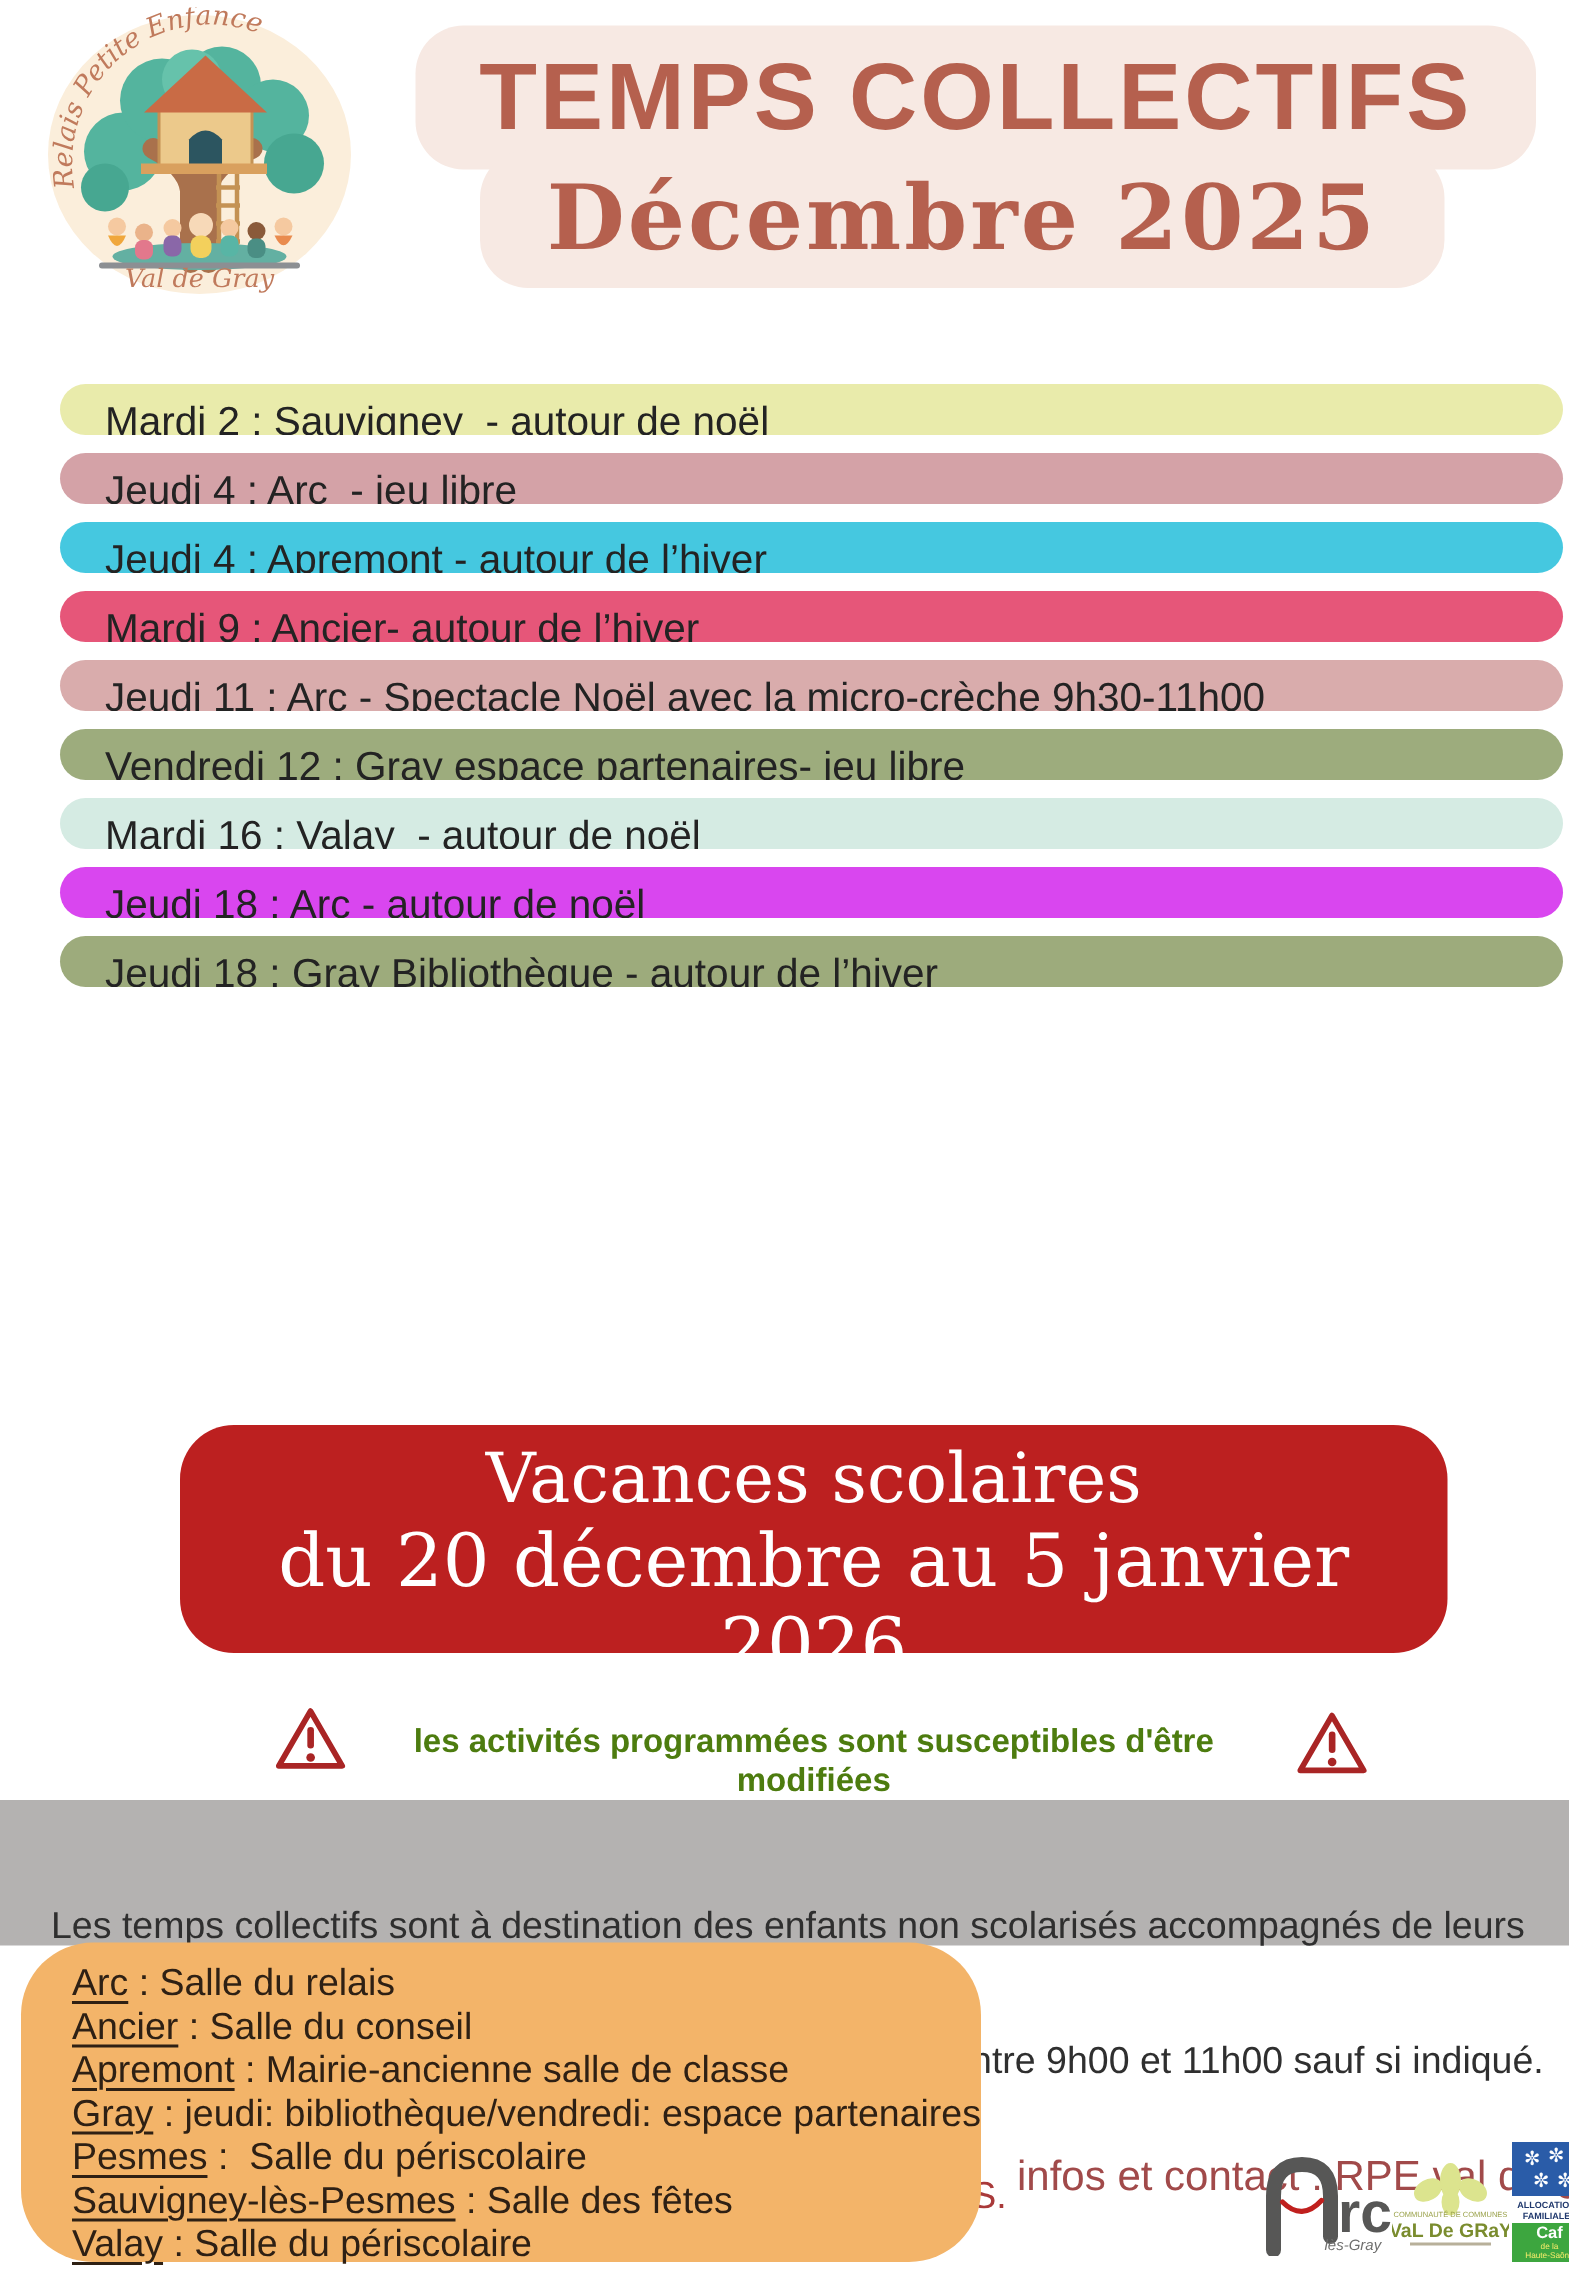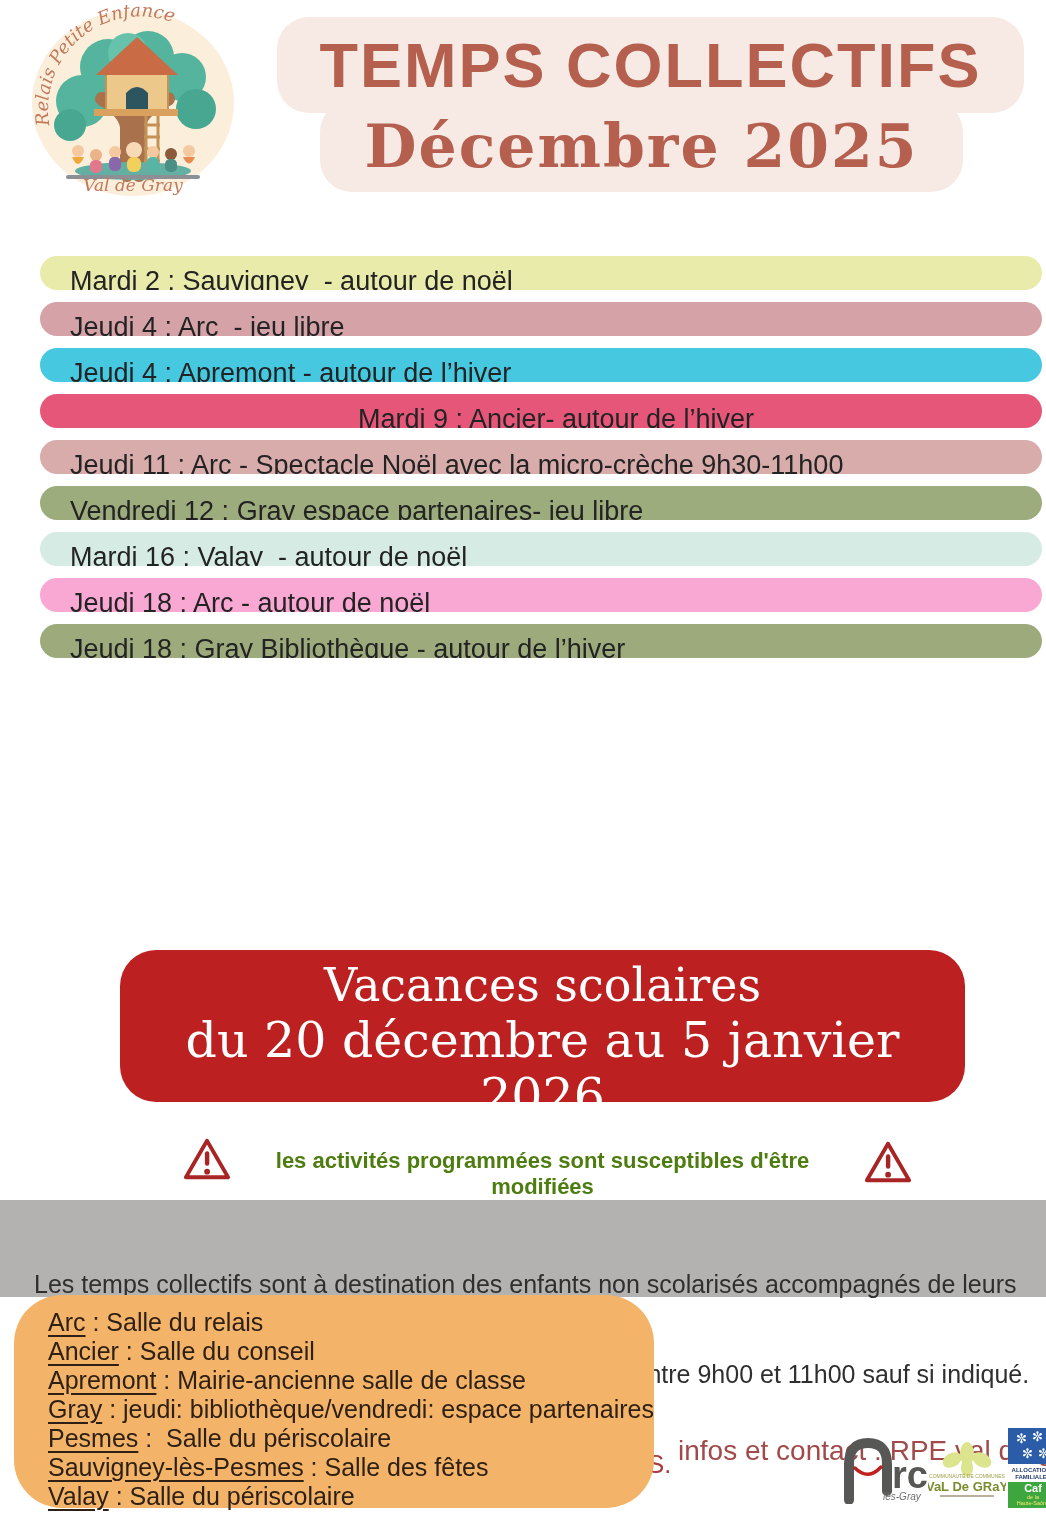--- a/index.html
+++ b/index.html
@@ -146,25 +146,25 @@
   <div class="t">TEMPS COLLECTIFS</div>
 </div>
 <div class="abs title-box" id="title-sub">
   <div class="t">Décembre 2025</div>
 </div>
 
 <div class="abs" id="events">
   <div class="event-bar" style="background-color: rgb(233, 235, 171);">Mardi 2 : Sauvigney  - autour de noël</div>
   <div class="event-bar" style="background-color: rgb(212, 162, 167);">Jeudi 4 : Arc  - jeu libre</div>
   <div class="event-bar" style="background-color: rgb(69, 200, 224);">Jeudi 4 : Apremont - autour de l’hiver</div>
-  <div class="event-bar" style="background-color: rgb(230, 86, 121); text-align: center;">Mardi 9 : Ancier- autour de l’hiver</div>
+  <div class="event-bar" style="background-color: rgb(230, 86, 121);">Mardi 9 : Ancier- autour de l’hiver</div>
   <div class="event-bar" style="background-color: rgb(217, 172, 172);">Jeudi 11 : Arc - Spectacle Noël avec la micro-crèche 9h30-11h00</div>
   <div class="event-bar" style="background-color: rgb(157, 172, 125);">Vendredi 12 : Gray espace partenaires- jeu libre</div>
   <div class="event-bar" style="background-color: rgb(213, 235, 227);">Mardi 16 : Valay  - autour de noël</div>
-  <div class="event-bar" style="background-color: #f9a8d4;">Jeudi 18 : Arc - autour de noël</div>
+  <div class="event-bar" style="background-color: #d946ef;">Jeudi 18 : Arc - autour de noël</div>
   <div class="event-bar" style="background-color: rgb(157, 171, 124);">Jeudi 18 : Gray Bibliothèque - autour de l’hiver</div>
 </div>
 
 <div class="abs" id="vacation">
   <div class="l1">Vacances scolaires</div>
   <div class="l2">du 20 décembre au 5 janvier 2026</div>
 </div>
 
 <svg class="abs warn-icon" id="warn-left" viewBox="0 0 50 46">
   <path d="M25 4 L47 42 L3 42 Z" fill="none" stroke="#a92525" stroke-width="4" stroke-linejoin="round"></path>

